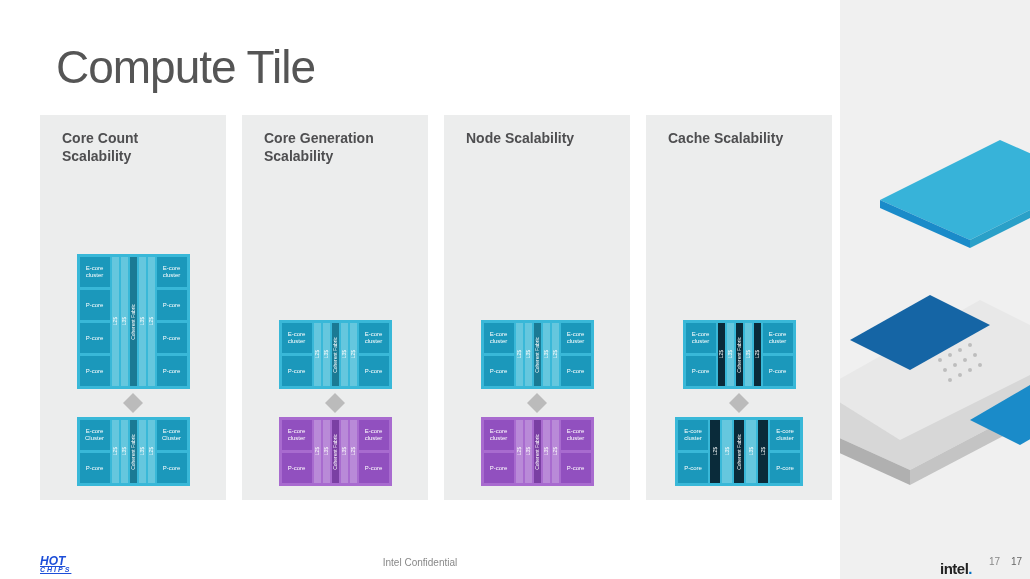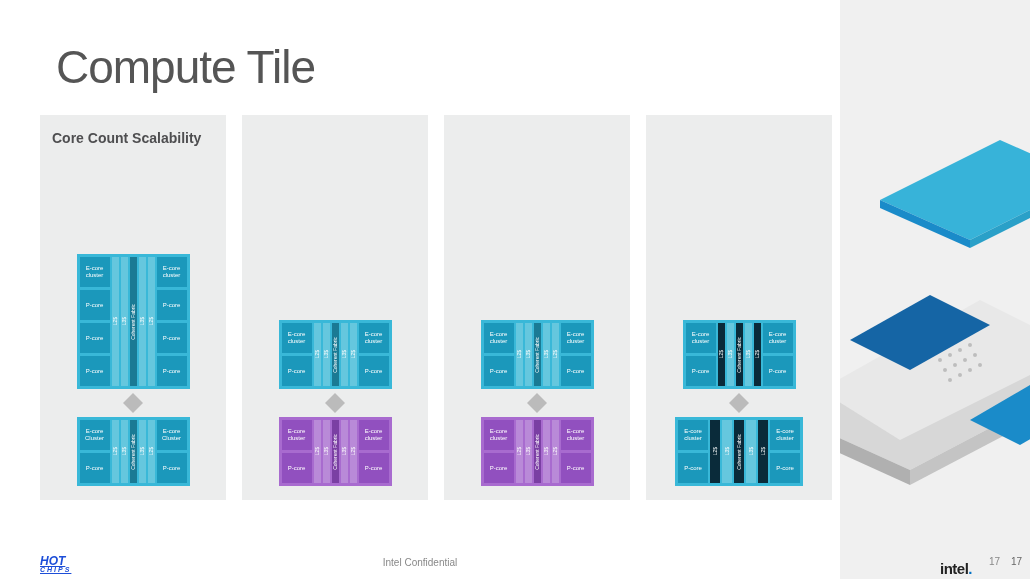--- a/index.html
+++ b/index.html
@@ -1,20 +1,20 @@
 <!DOCTYPE html>
 <html><head>
 <meta charset="utf-8">
 <style>
   * { box-sizing: border-box; margin: 0; padding: 0; }
   html, body { width: 1030px; height: 579px; font-family: Arial, Helvetica, sans-serif; background: #fff; }
   .slide { position: relative; width: 1030px; height: 579px; background: #fff; overflow: hidden; }
   .title { position: absolute; top: 40px; left: 56px; font-size: 46px; font-weight: 300; color: #555; letter-spacing: -1px; }
   .cols { position: absolute; top: 115px; left: 40px; display: flex; gap: 16px; }
-  .col { width: 186px; height: 385px; background: #eceded; padding: 14px 12px; display: flex; flex-direction: column; }
+  .col { width: 186px; height: 385px; background: #eceded; padding: 14px 22px; display: flex; flex-direction: column; }
   .col-title { font-size: 14px; font-weight: 700; color: #4e4e50; line-height: 1.3; min-height: 55px; margin-bottom: 8px; }
   .diagrams { flex: 1; display: flex; flex-direction: column; align-items: center; justify-content: flex-end; gap: 4px; }
   .die { background: #39b8d8; padding: 3px; display: flex; }
   .die.alt { background: #a86bcf; }
   .side { display: flex; flex-direction: column; gap: 3px; }
   .mid { display: flex; gap: 2px; margin: 0 2px; }
   .strip { width: 7px; background: #65c7de; display: flex; align-items: center; justify-content: center; }
   .strip.dark { background: #0a2b3a; }
   .strip.fabric { background: #1a7a94; }
   .strip.fabric.dark { background: #0a2b3a; }
@@ -113,20 +113,21 @@
           </div>
           <div class="side">
             <div class="core">E-core Cluster</div>
             <div class="core">P-core</div>
           </div>
         </div>
       </div>
     </div>
 
     <div class="col">
+      <div class="col-title">Core Generation Scalability</div>
       <div class="diagrams">
         <div class="die">
           <div class="side">
             <div class="core">E-core cluster</div>
             <div class="core">P-core</div>
           </div>
           <div class="mid" style="height:63px">
             <div class="strip">
                 <span>L2$</span>
               </div>
@@ -180,20 +181,21 @@
           </div>
           <div class="side">
             <div class="core">E-core cluster</div>
             <div class="core dk">P-core</div>
           </div>
         </div>
       </div>
     </div>
 
     <div class="col">
+      <div class="col-title">Node Scalability</div>
       <div class="diagrams">
         <div class="die">
           <div class="side">
             <div class="core">E-core cluster</div>
             <div class="core">P-core</div>
           </div>
           <div class="mid" style="height:63px">
             <div class="strip">
                 <span>L2$</span>
               </div>
@@ -247,20 +249,21 @@
           </div>
           <div class="side">
             <div class="core">E-core cluster</div>
             <div class="core">P-core</div>
           </div>
         </div>
       </div>
     </div>
 
     <div class="col">
+      <div class="col-title">Cache Scalability</div>
       <div class="diagrams">
         <div class="die">
           <div class="side">
             <div class="core">E-core cluster</div>
             <div class="core">P-core</div>
           </div>
           <div class="mid" style="height:63px">
             <div class="strip dark">
                 <span>L2$</span>
               </div>

